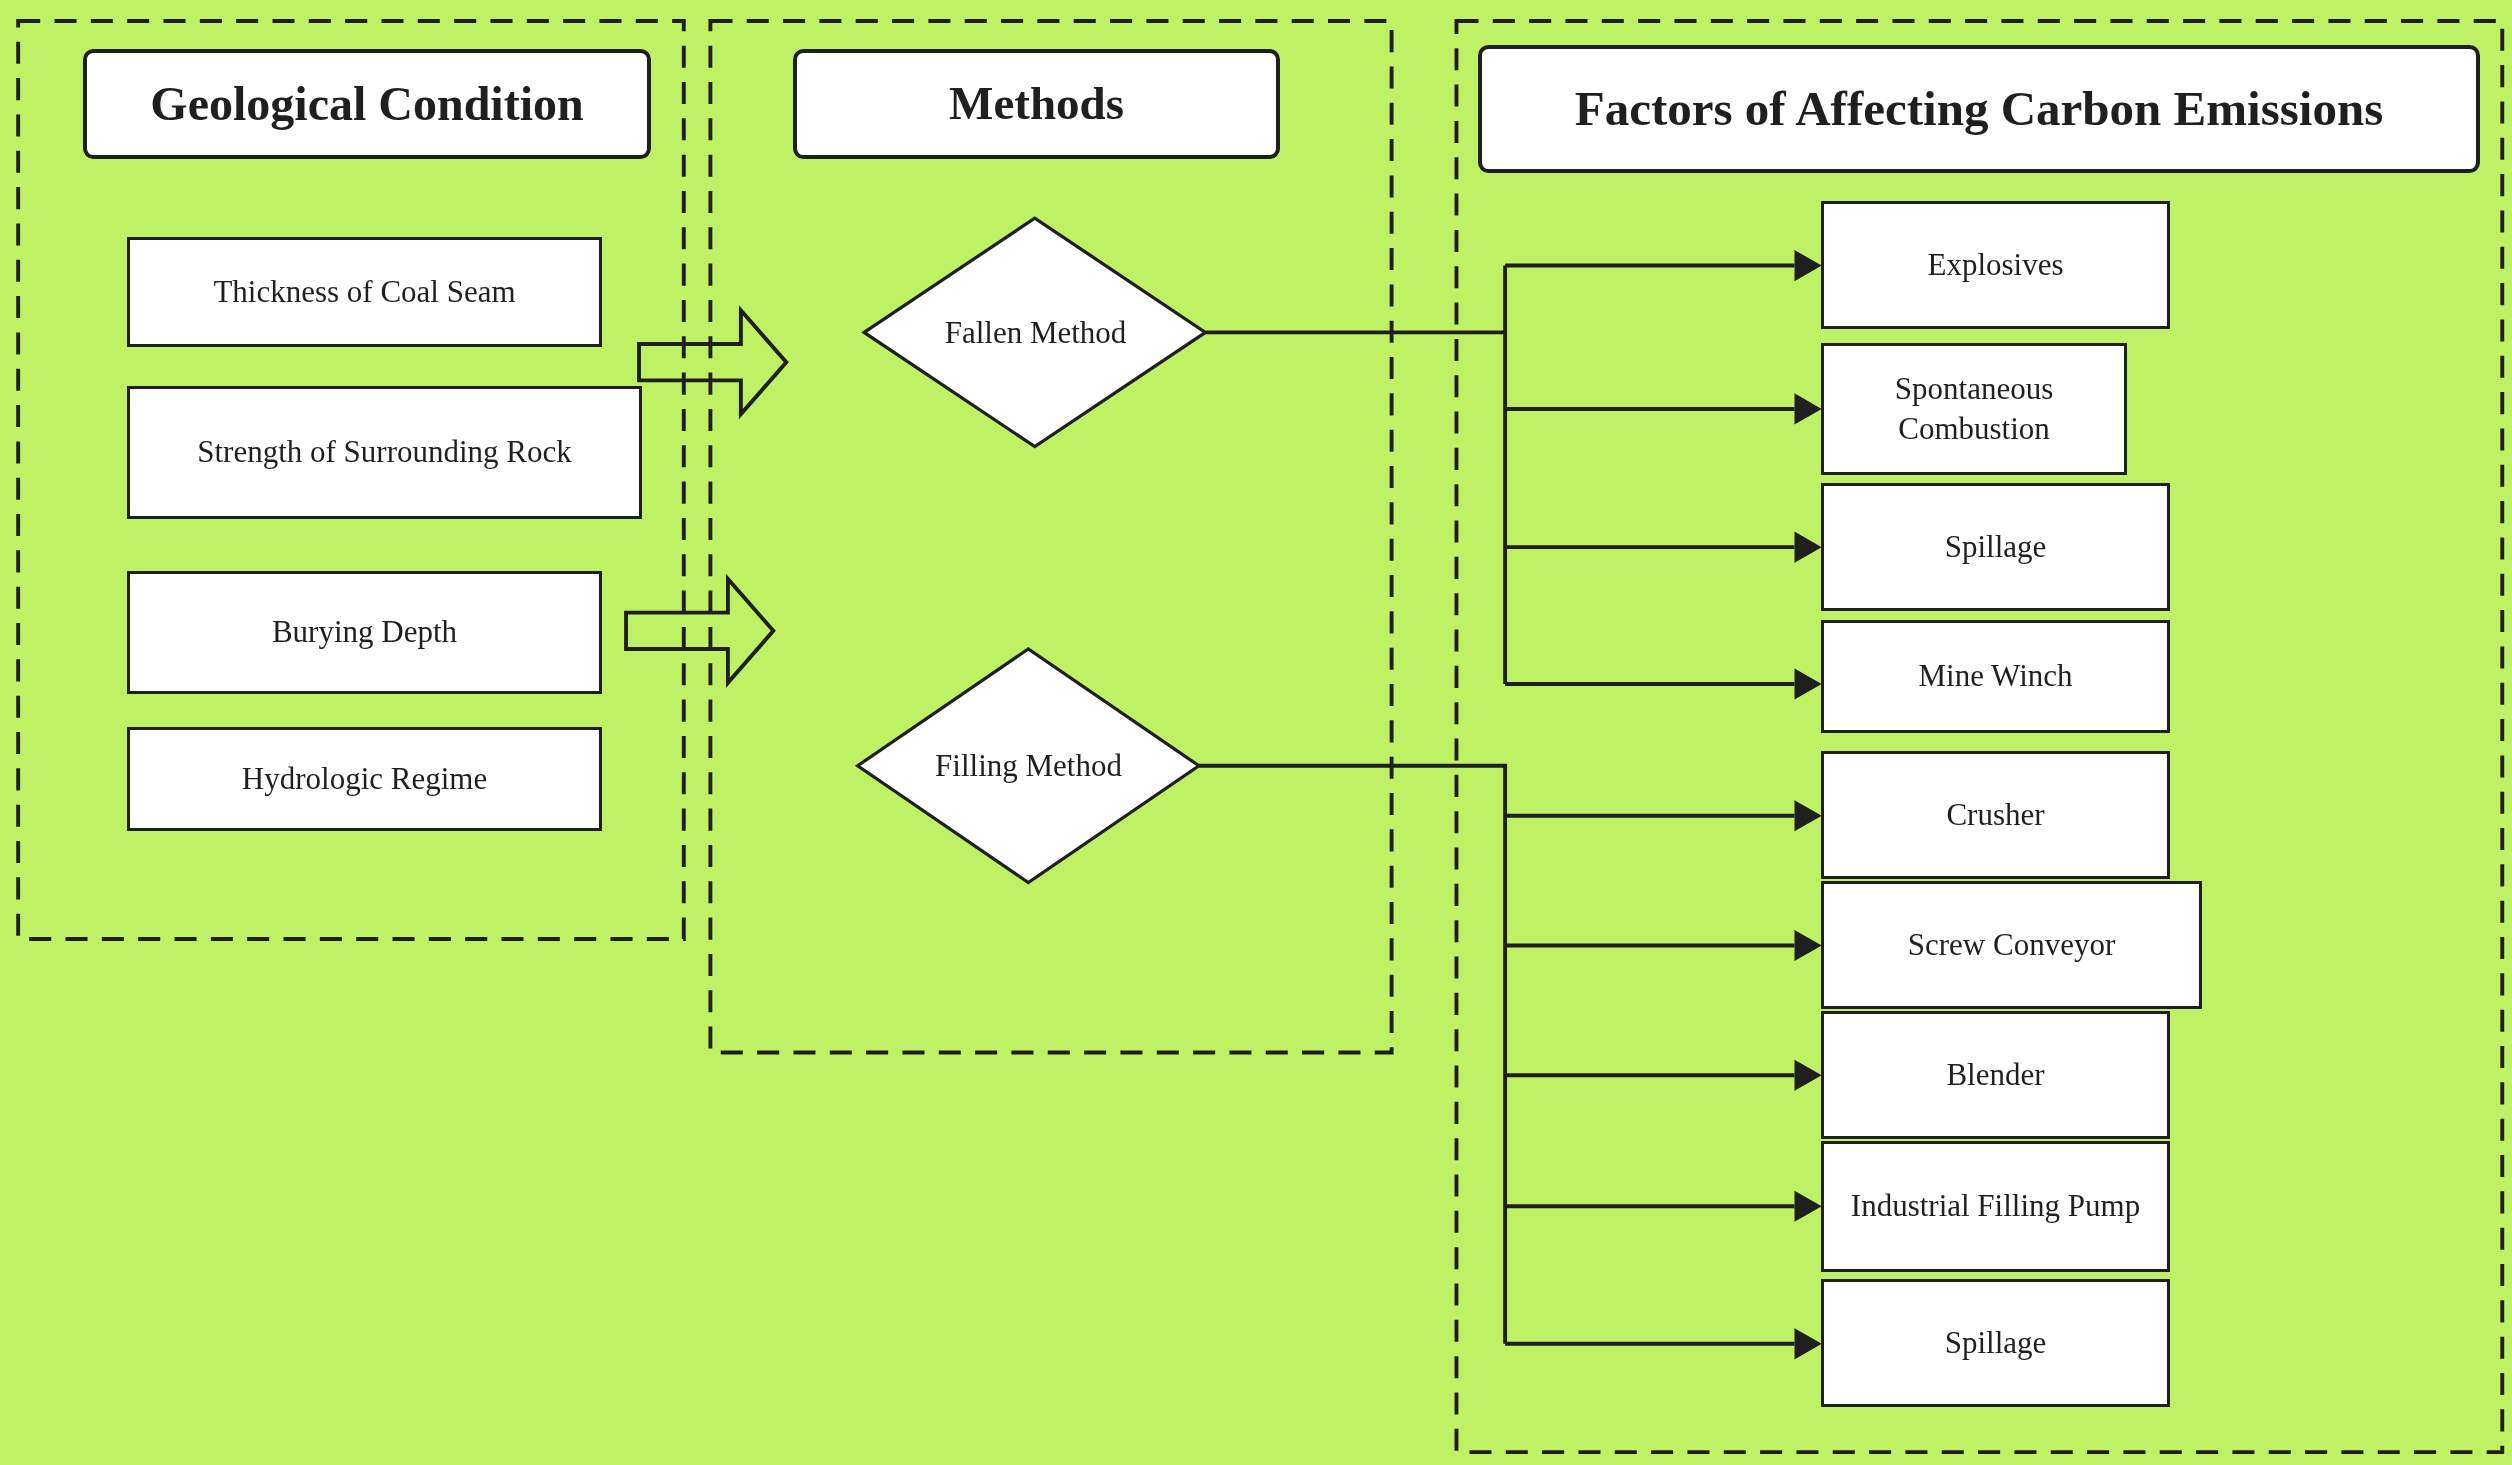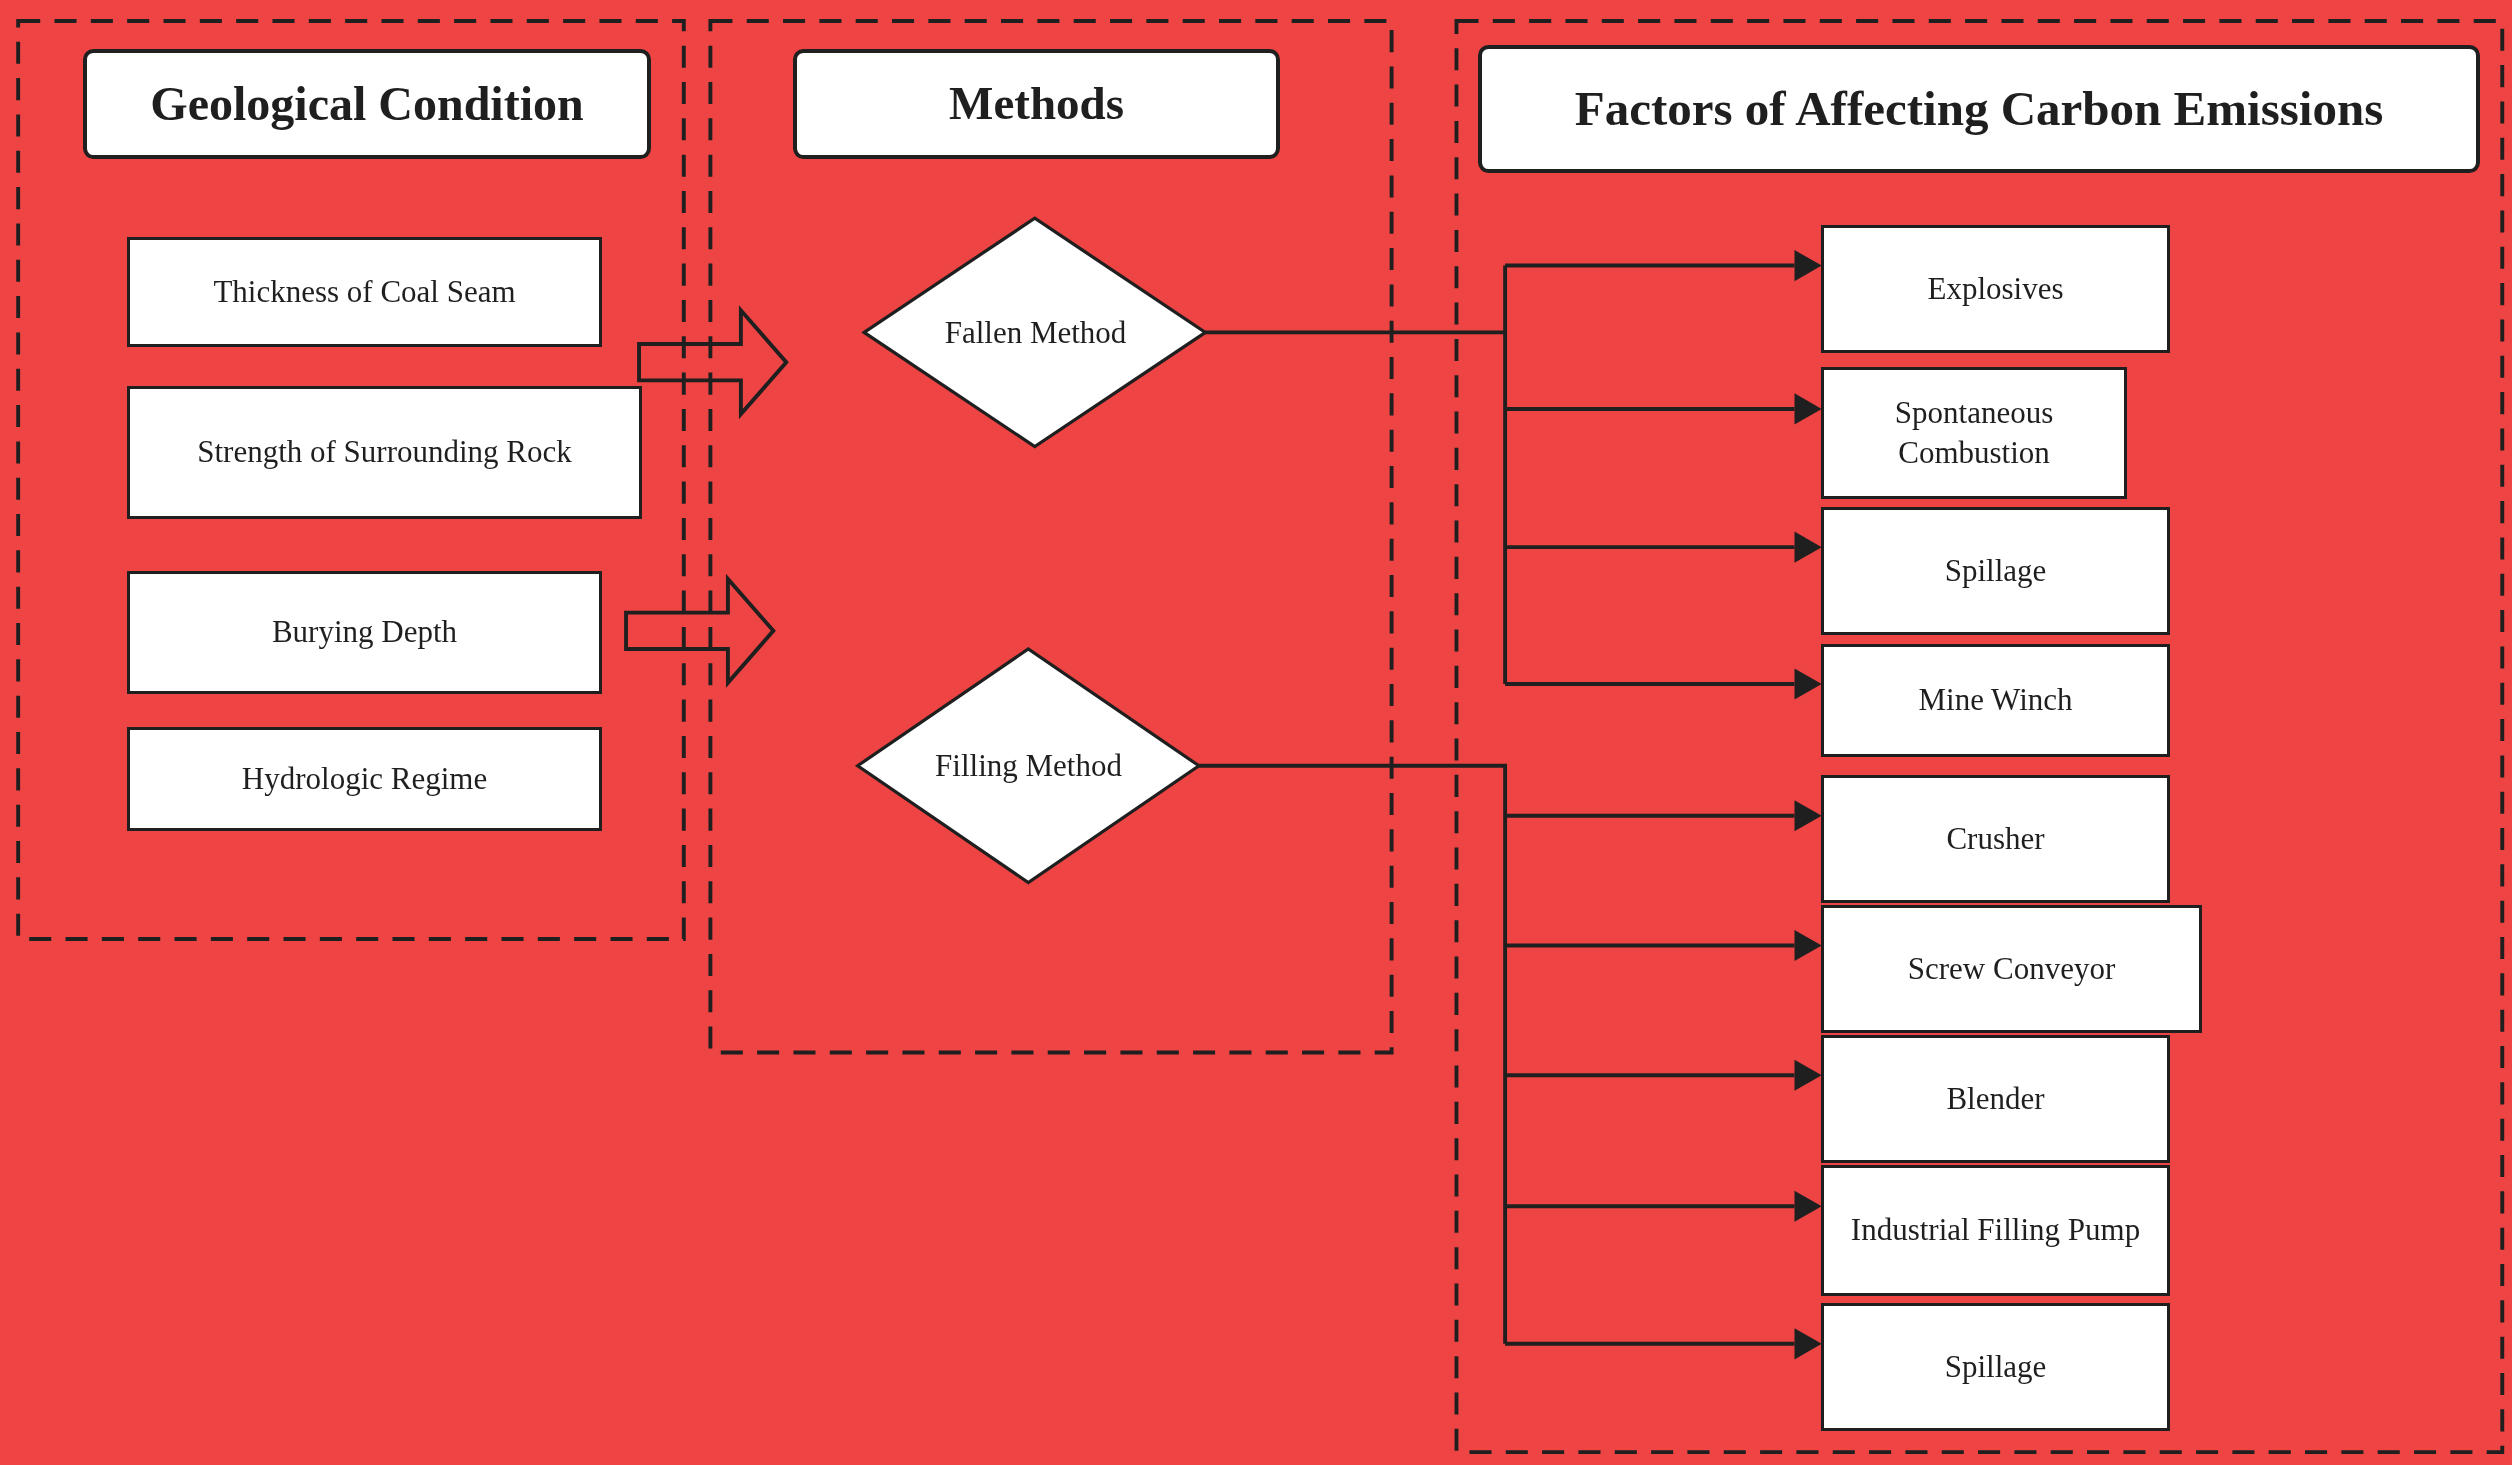--- a/index.html
+++ b/index.html
@@ -1,20 +1,20 @@
 <!DOCTYPE html>
 <html style="font-size:10.4px"><head>
 <meta charset="utf-8">
 <style>
   html,body{margin:0;padding:0;background:#ffffff;}
   .canvas{
     position:relative;
     width:2512px;
     height:1466px;
-    background:#ef4444;
+    background:#bef264;
     font-family:"Liberation Serif", serif;
     color:#1f1f1f;
     overflow:hidden;
   }
   .layer{position:absolute;left:0;top:0;width:2512px;height:1466px;}
   .box{
     position:absolute;
     box-sizing:border-box;
     background:#ffffff;
     border:3.9px solid #1f1f1f;
@@ -23,21 +23,21 @@
     justify-content:center;
     text-align:center;
     line-height:1.3;
   }
   .titlebox{
     border-width:4.5px;
     border-radius:10.4px;
     font-weight:700;
   }
   .itembox{font-size:31px;padding:0 24px;}
-  .factorbox{font-size:31px;padding:0 5px;margin-top:24px;}
+  .factorbox{font-size:31px;padding:0 5px;}
   .diamond-label{
     position:absolute;
     display:flex;
     align-items:center;
     justify-content:center;
     text-align:center;
     font-size:31px;
     background:transparent;
   }
   .dashed{fill:none;stroke:#1f1f1f;stroke-width:6;stroke-dasharray:34 22;}

